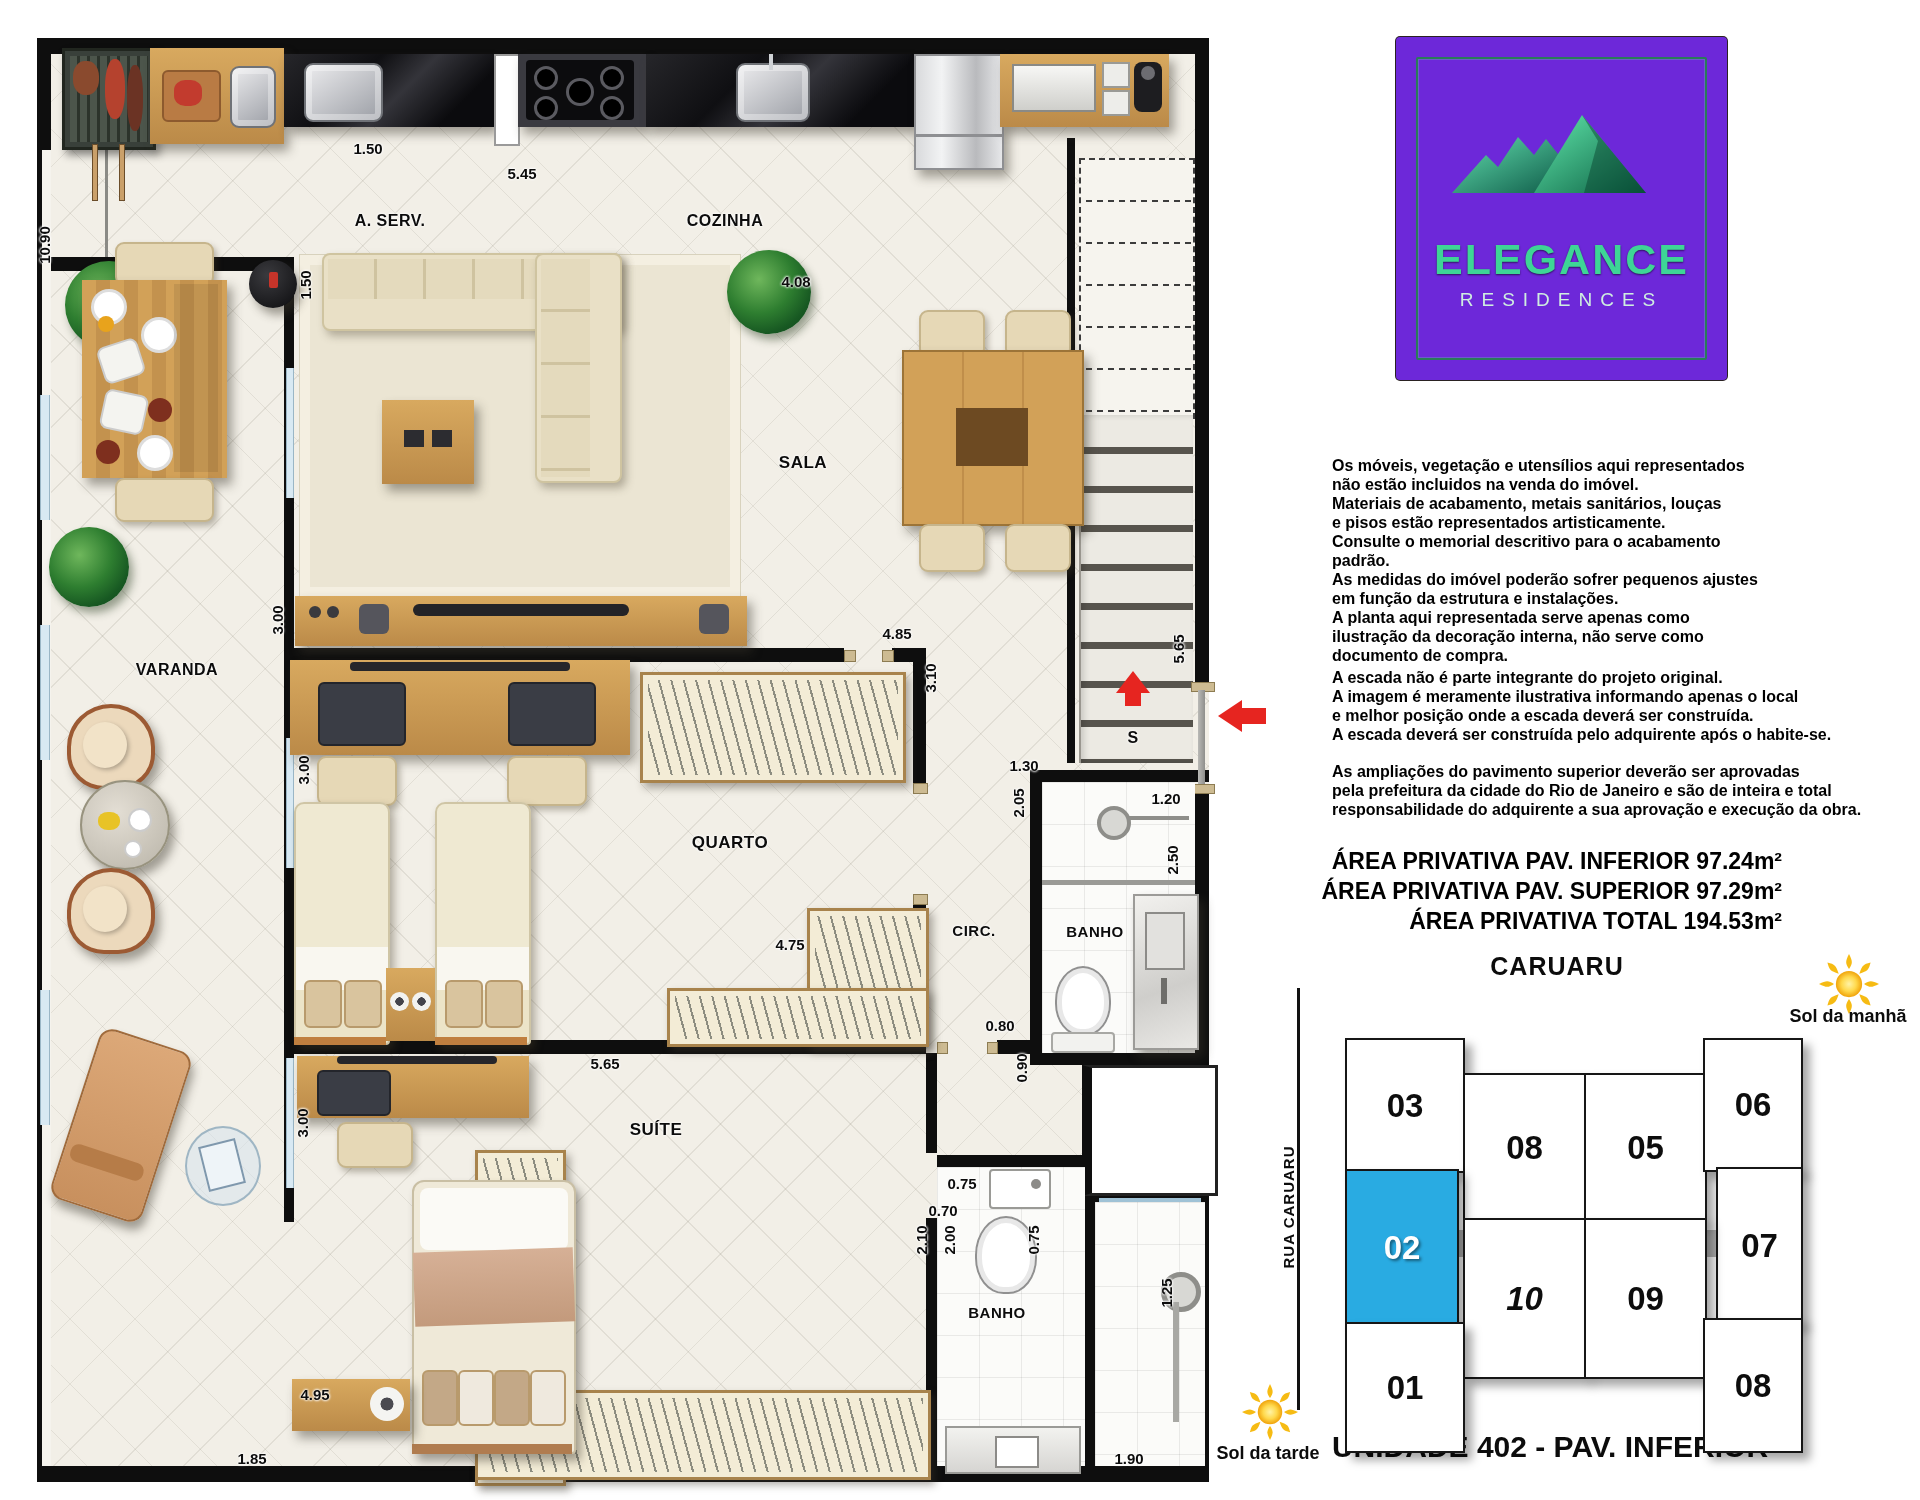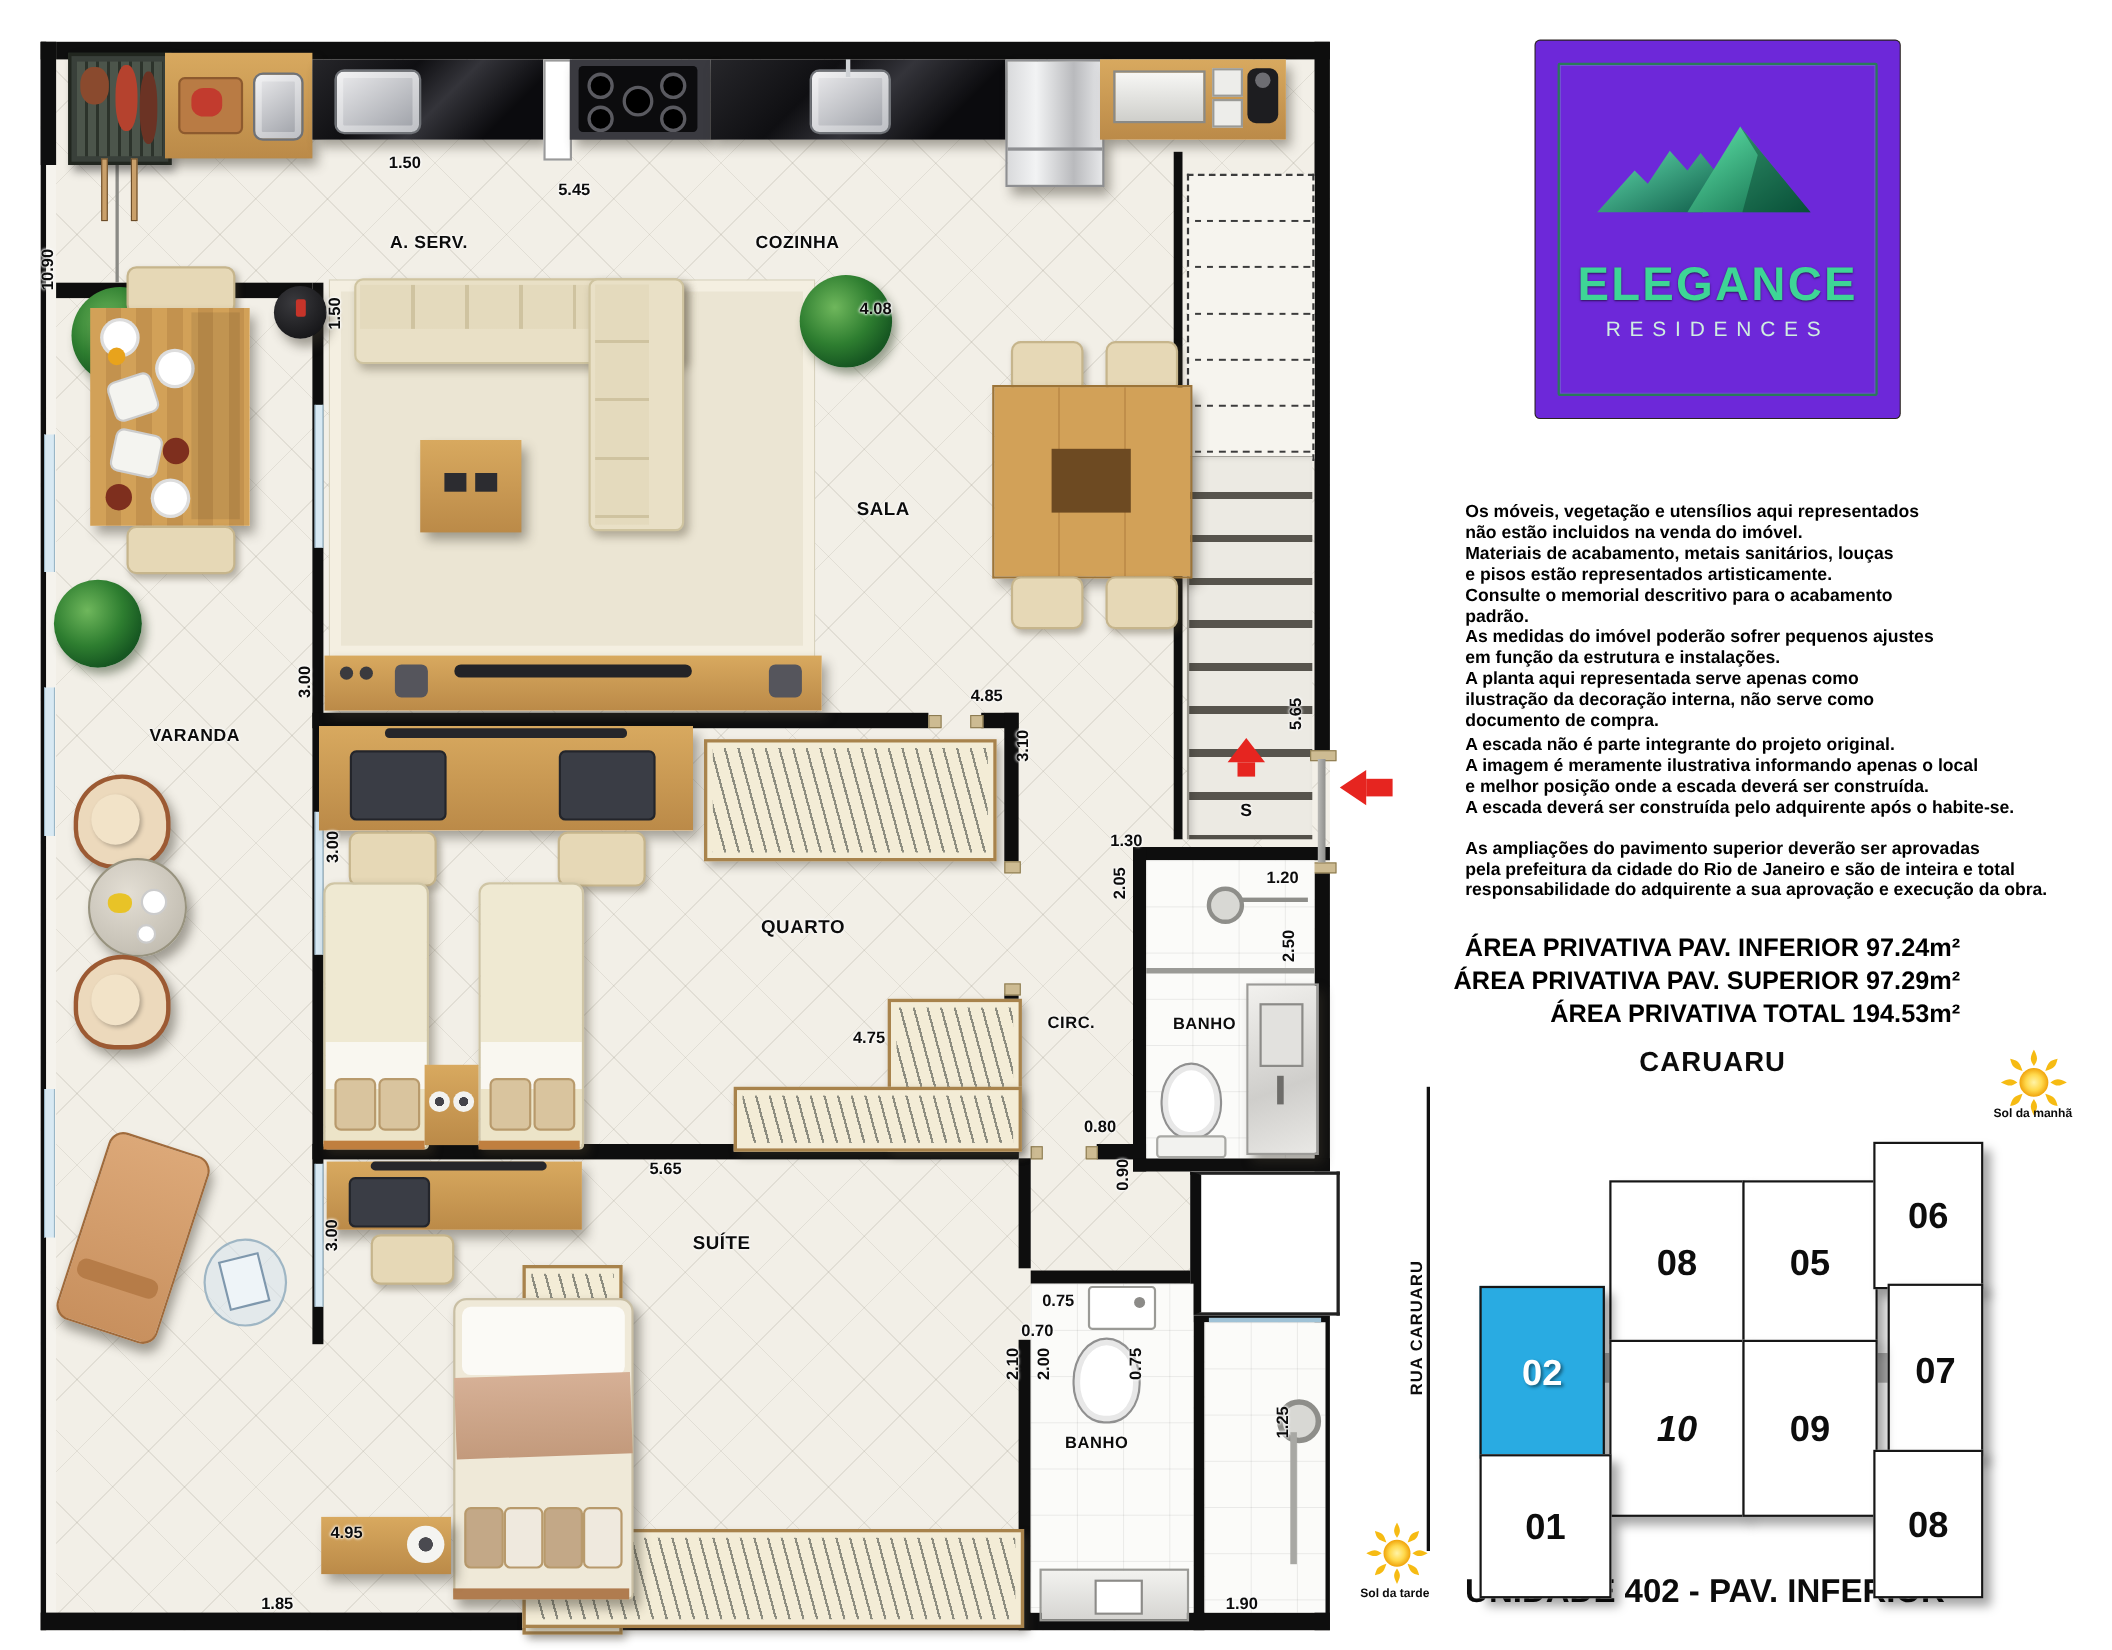--- a/index.html
+++ b/index.html
@@ -60,21 +60,21 @@
   #areas{position:absolute;left:1310px;top:846px;width:472px;text-align:right;font-weight:700;
          font-size:23px;line-height:30px;color:#000;}
   #caruaru-title{position:absolute;left:1557px;top:966px;transform:translate(-50%,-50%);
          font-weight:700;font-size:25px;letter-spacing:1px;}
   #footer-caption{position:absolute;left:1325px;top:1430px;width:450px;text-align:center;
          font-weight:700;font-size:30px;}
   .ku{position:absolute;background:#fff;border:2px solid #161616;display:flex;align-items:center;
       justify-content:center;font-weight:700;font-size:33px;color:#0d0d0d;
       box-shadow:7px 7px 9px rgba(0,0,0,.35);z-index:5;}
   .gray{position:absolute;background:#b3b3b3;z-index:2;}
-  .sunlabel{position:absolute;font-weight:700;font-size:11px;text-align:center;}
+  .sunlabel{position:absolute;font-weight:700;font-size:18px;text-align:center;}
   
   #logo{position:absolute;left:1396px;top:37px;width:331px;height:343px;background:#6d28d9;
         border-radius:4px;box-shadow:0 0 0 1px #2a2222;}
   #logo-frame{position:absolute;inset:20px;border:2px solid #2a7a5a;border-radius:2px;
         box-shadow:inset 0 0 0 1px rgba(120,230,180,.25);}
   #logo-title{position:absolute;left:0;right:0;top:198px;text-align:center;font-weight:700;
         font-size:43px;letter-spacing:2px;color:#3ed596;text-shadow:0 1px 2px rgba(0,0,0,.6);}
   #logo-sub{position:absolute;left:0;right:0;top:252px;text-align:center;font-weight:400;
         font-size:19px;letter-spacing:8px;color:#cfeee0;}
 </style>
@@ -410,20 +410,23 @@
 
   <div id="caruaru-title">CARUARU</div>
   <div class="a" style="left:1297px;top:988px;width:3px;height:422px;background:#111;"></div>
   <div class="a" style="left:1288px;top:1207px;transform:translate(-50%,-50%) rotate(-90deg);font-weight:700;font-size:15px;letter-spacing:1px;white-space:nowrap;">RUA CARUARU</div>
 
   <div class="gray" style="left:1560px;top:1150px;width:50px;height:42px;"></div>
   <div class="gray" style="left:1568px;top:1190px;width:34px;height:72px;"></div>
   <div class="gray" style="left:1455px;top:1230px;width:262px;height:27px;"></div>
   <div class="gray" style="left:1558px;top:1255px;width:54px;height:58px;"></div>
 
+  <div class="ku" style="left:1345px;top:1038px;width:116px;height:131px;">
+      <span>03</span>
+    </div>
   <div class="ku" style="left:1463px;top:1073px;width:119px;height:145px;">
       <span>08</span>
     </div>
   <div class="ku" style="left:1584px;top:1073px;width:119px;height:145px;">
       <span>05</span>
     </div>
   <div class="ku" style="left:1703px;top:1038px;width:96px;height:130px;">
       <span>06</span>
     </div>
   <div class="ku" style="left:1345px;top:1169px;width:110px;height:153px;background:#29abe2;color:#fff;text-shadow:2px 2px 3px rgba(0,0,0,.45);">

